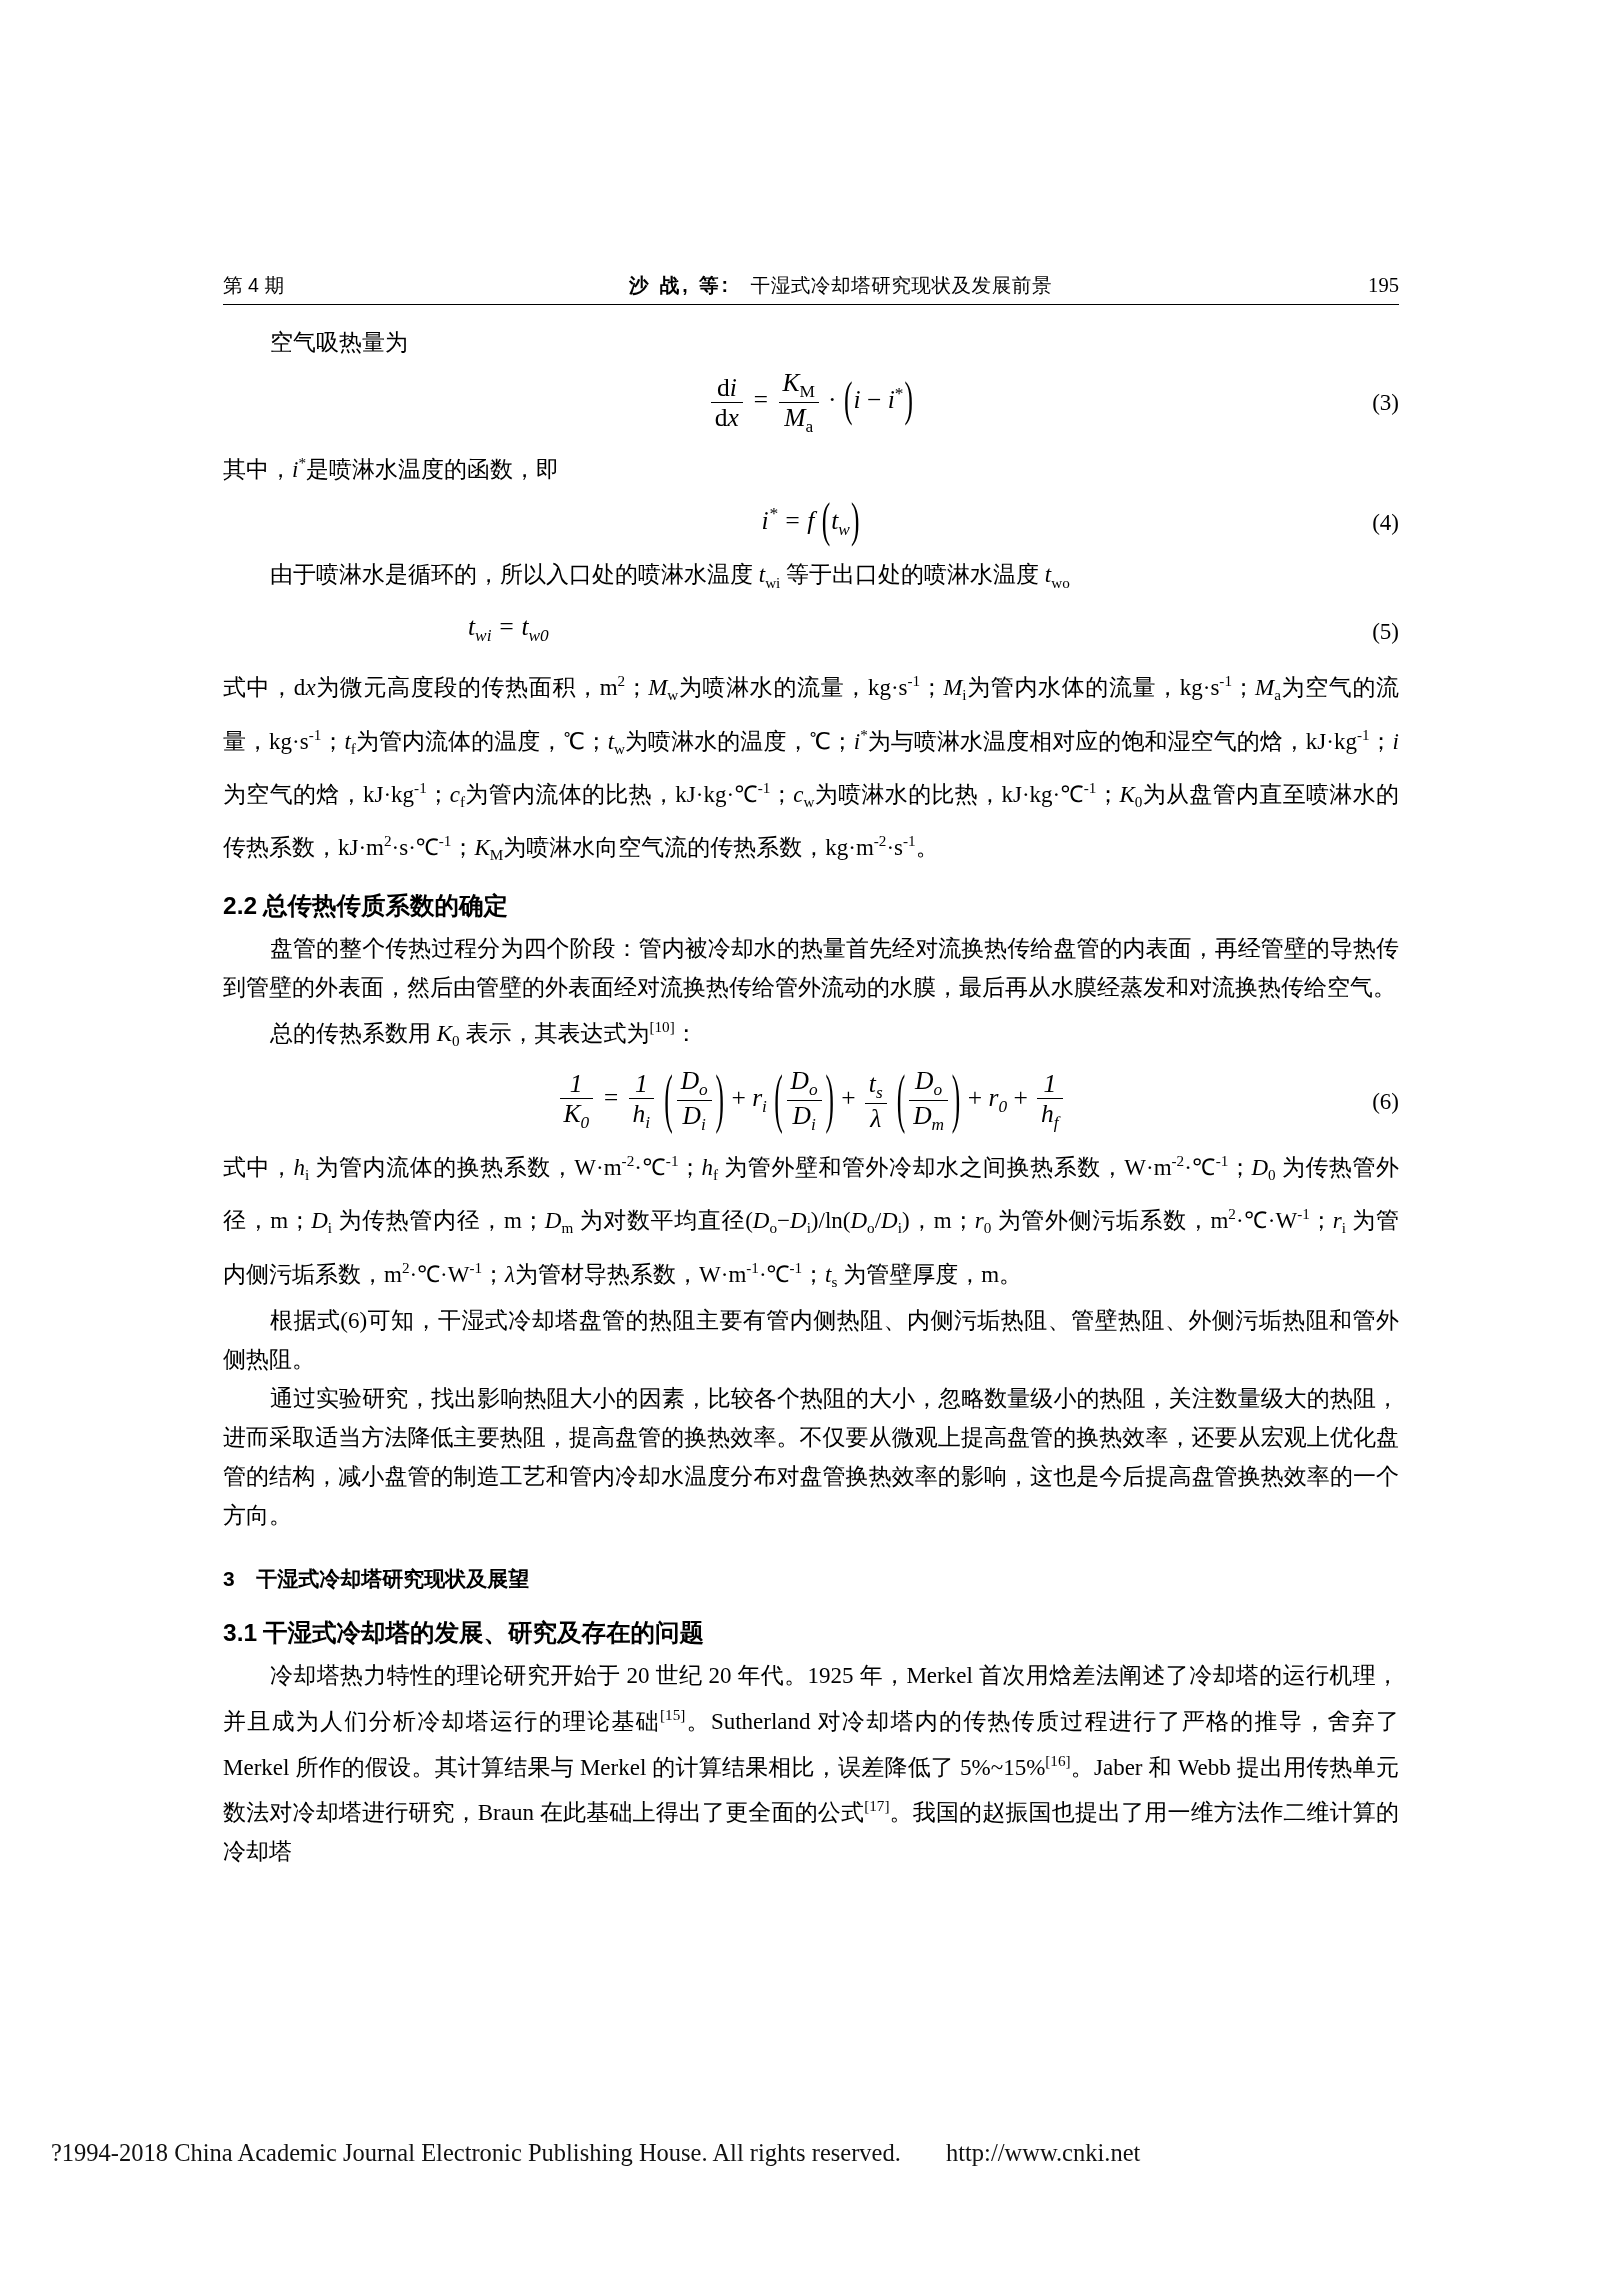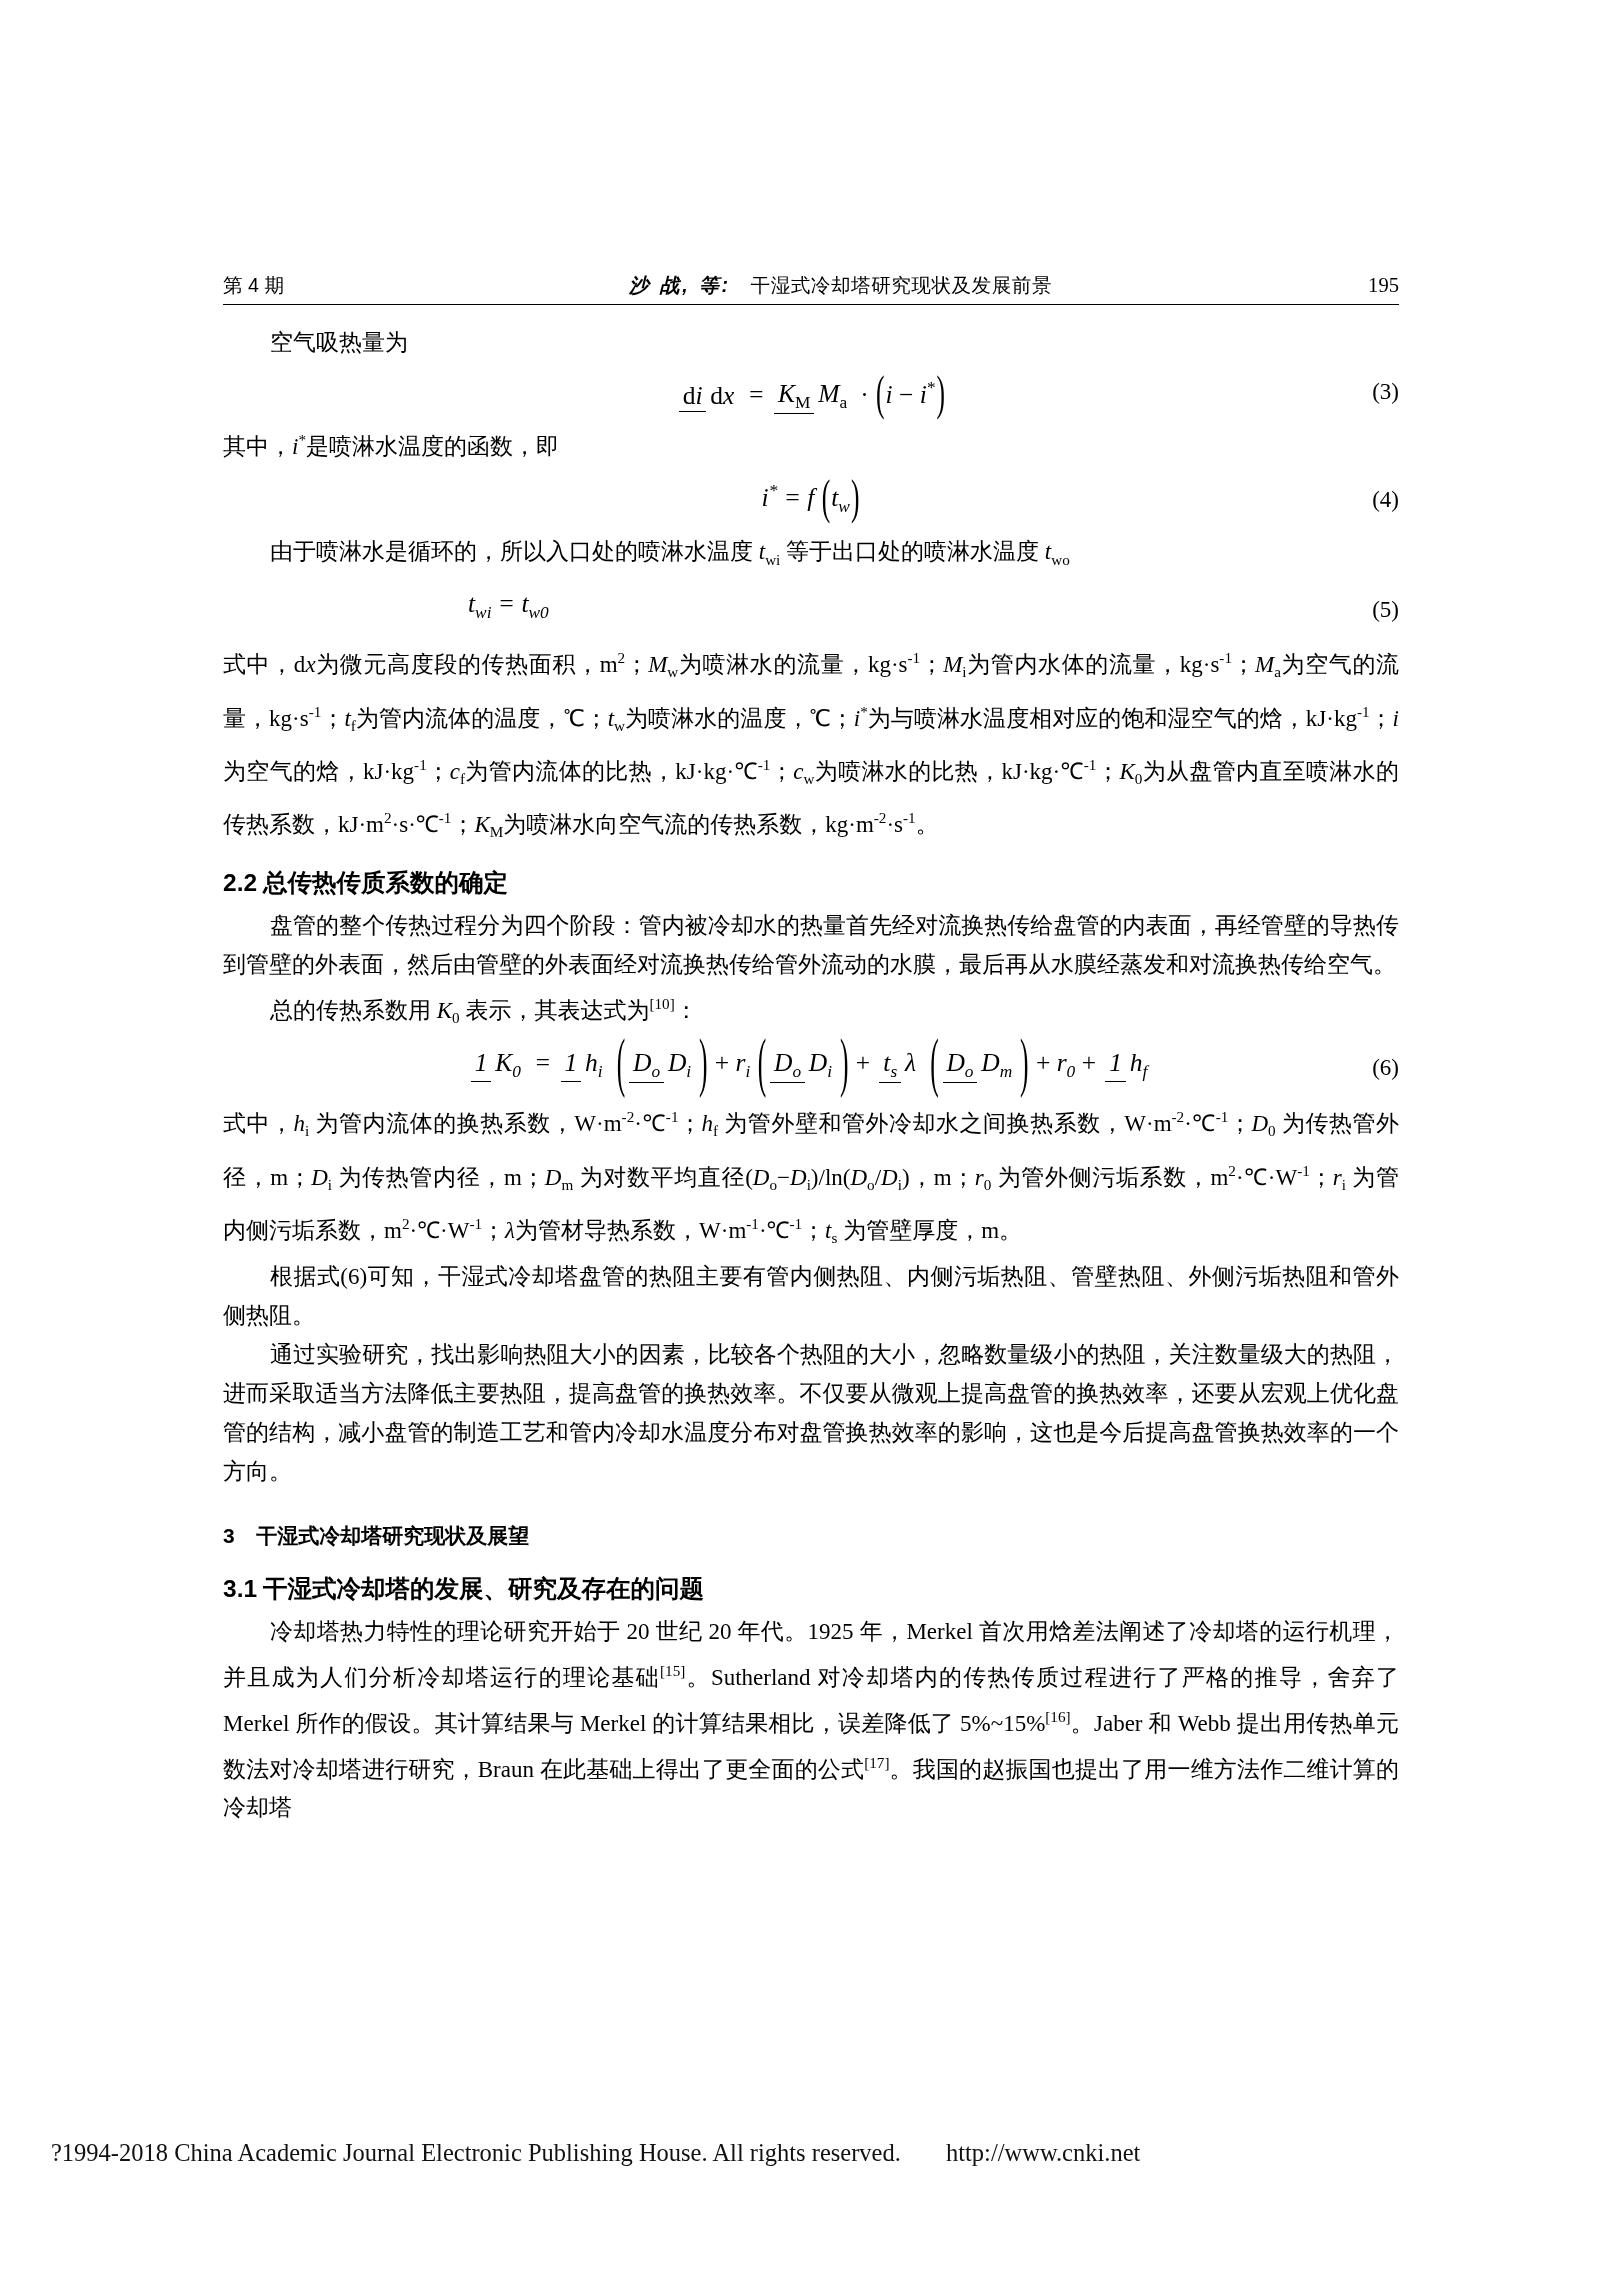--- a/index.html
+++ b/index.html
@@ -31,21 +31,21 @@
     font-family: "Liberation Sans", sans-serif;
     display: flex;
     align-items: baseline;
   }
   .runhead .issue { width: 196px; }
   .runhead .title {
     flex: 1;
     text-align: center;
     letter-spacing: 0.5px;
   }
-  .runhead .title .authors { font-weight: bold; letter-spacing: 2.9px; font-style: italic; }
+  .runhead .title .authors { font-weight: bold; letter-spacing: 2.9px; }
   .runhead .pageno { width: 137px; text-align: right; font-family: "Liberation Serif", serif; font-size: 20.6px;}
   .rule {
     position: absolute;
     left: 223px;
     top: 304px;
     width: 1176px;
     height: 1px;
     background: #000;
   }
   
@@ -75,20 +75,21 @@
     transform: translateY(-50%);
     font-size: 23px;
   }
   .eq {
     font-family: "Liberation Serif", serif;
     font-style: italic;
     font-size: 25.5px;
   }
   .frac {
     display: inline-flex;
+    flex-direction: column;
     vertical-align: middle;
     text-align: center;
     margin: 0 2.9px;
     line-height: 1.15;
   }
   .frac > .num { border-bottom: 1.2px solid #000; padding: 0 3.9px; }
   .frac > .den { padding: 0 3.9px; }
   .up { vertical-align: super; font-size: 0.68em; font-style: normal;}
   .dn { vertical-align: sub; font-size: 0.68em; font-style: normal;}
   .upi { vertical-align: super; font-size: 0.68em;}

